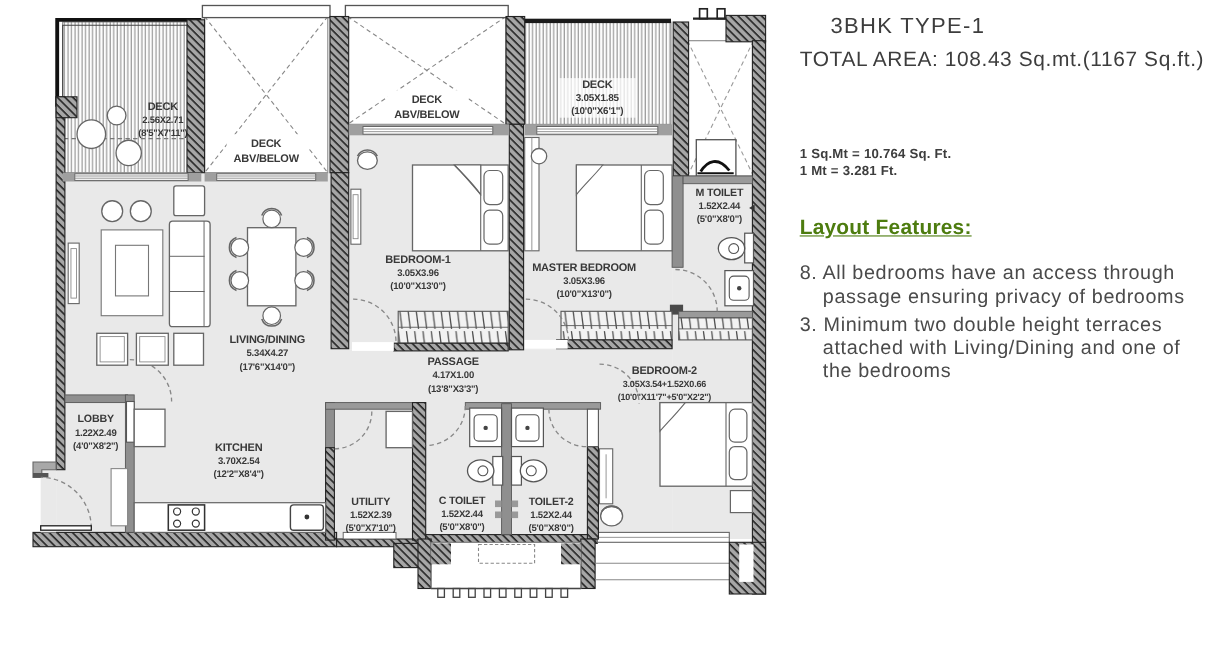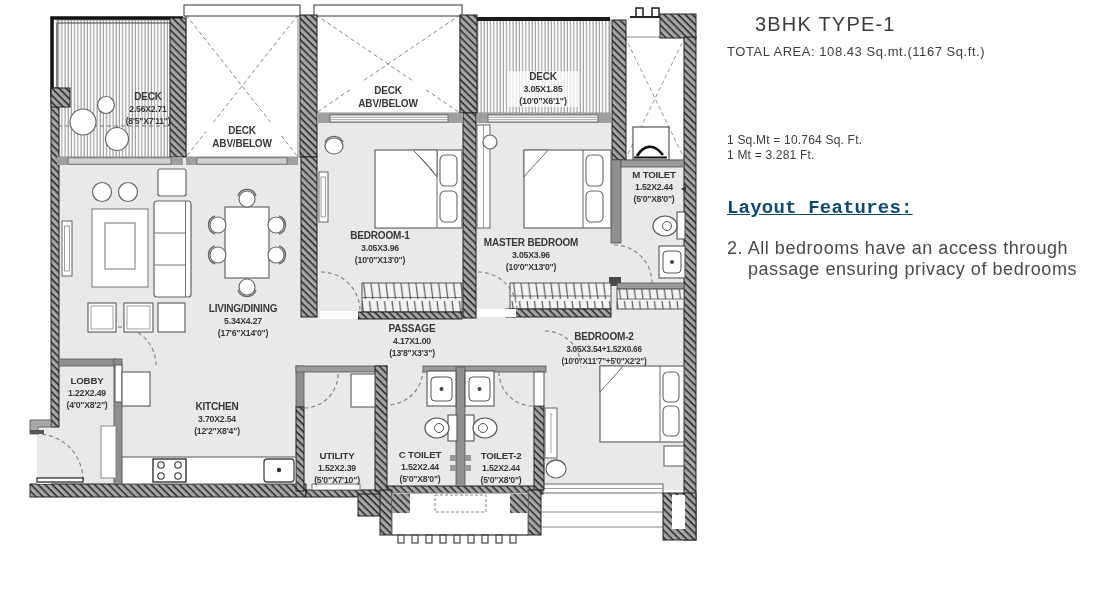--- a/index.html
+++ b/index.html
@@ -430,22 +430,23 @@
       <text class="lbl" x="654" y="190" font-size="8.7">1.52X2.44</text>
       <text class="lbl" x="654" y="202" font-size="8.7">(5'0"X8'0")</text>
 
 <text class="lbl" x="604" y="340" font-size="10">BEDROOM-2</text>
       <text class="lbl" x="604" y="352" font-size="8.2">3.05X3.54+1.52X0.66</text>
       <text class="lbl" x="604" y="364" font-size="8.2">(10'0"X11'7"+5'0"X2'2")</text>
 </svg>
 
 <div class="rt" style="top:13px;font-size:20px;letter-spacing:1.2px;color:#3d3d3d;margin-left:28px;">3BHK TYPE-1</div>
 
-<div class="rt" style="top:44px;font-size:13px;letter-spacing:0.55px;color:#3d3d3d;">TOTAL AREA: 108.43 Sq.mt.(1167 Sq.ft.)</div>
-
-<div class="rt" style="top:133px;font-size:12px;letter-spacing:0.2px;line-height:15px;color:#3d3d3d;font-weight:normal;">1 Sq.Mt = 10.764 Sq. Ft.<br>1 Mt = 3.281 Ft.</div>
-
-<div class="rt" style="top:197px;font-size:19px;font-weight:bold;letter-spacing:0.2px;text-decoration:underline;color:#0c4a6e;font-family:Liberation Mono, monospace;">Layout Features:</div>
+<div class="rt" style="top:44px;font-size:19px;letter-spacing:0.55px;color:#3d3d3d;">TOTAL AREA: 108.43 Sq.mt.(1167 Sq.ft.)</div>
+
+<div class="rt" style="top:133px;font-size:12px;letter-spacing:0.2px;line-height:15px;color:#3d3d3d;font-weight:bold;">1 Sq.Mt = 10.764 Sq. Ft.<br>1 Mt = 3.281 Ft.</div>
+
+<div class="rt" style="top:197px;font-size:19px;font-weight:bold;letter-spacing:0.2px;text-decoration:underline;color:#4d7c0f;">Layout Features:</div>
 
 <div class="rt" style="top:238px;font-size:18px;letter-spacing:0.55px;line-height:21px;color:#4a4a4a;width:366px;">
-<div style="padding-left:21px;text-indent:-21px;margin-bottom:5px;">2. All bedrooms have an access through passage ensuring privacy of bedrooms</div>
+<div style="padding-left:21px;text-indent:-21px;margin-bottom:5px;">8. All bedrooms have an access through passage ensuring privacy of bedrooms</div>
+<div style="padding-left:21px;text-indent:-21px;margin-bottom:5px;">3. Minimum two double height terraces attached with Living/Dining and one of the bedrooms</div>
 </div>
 </div>
 
 </body></html>

